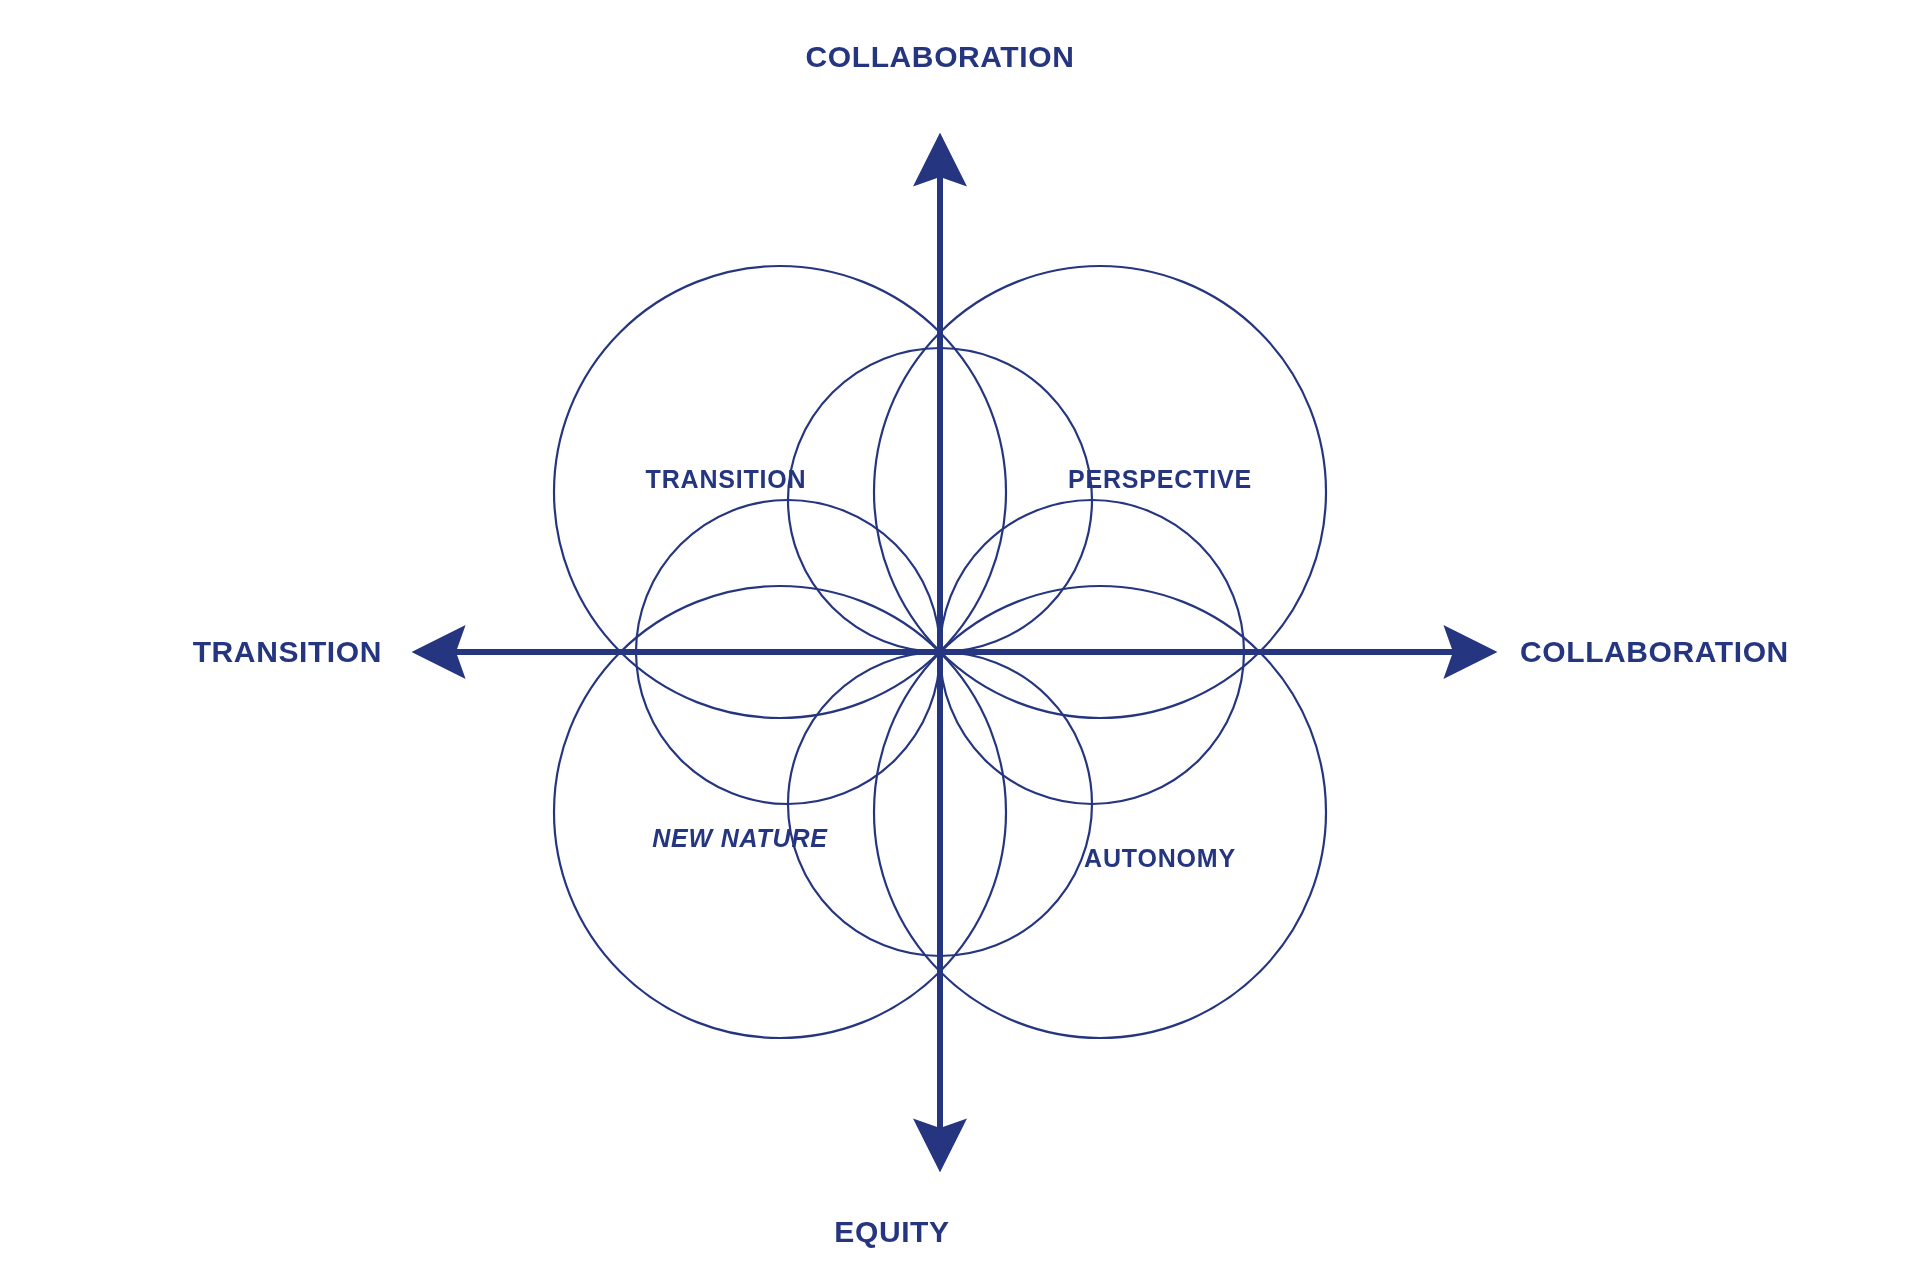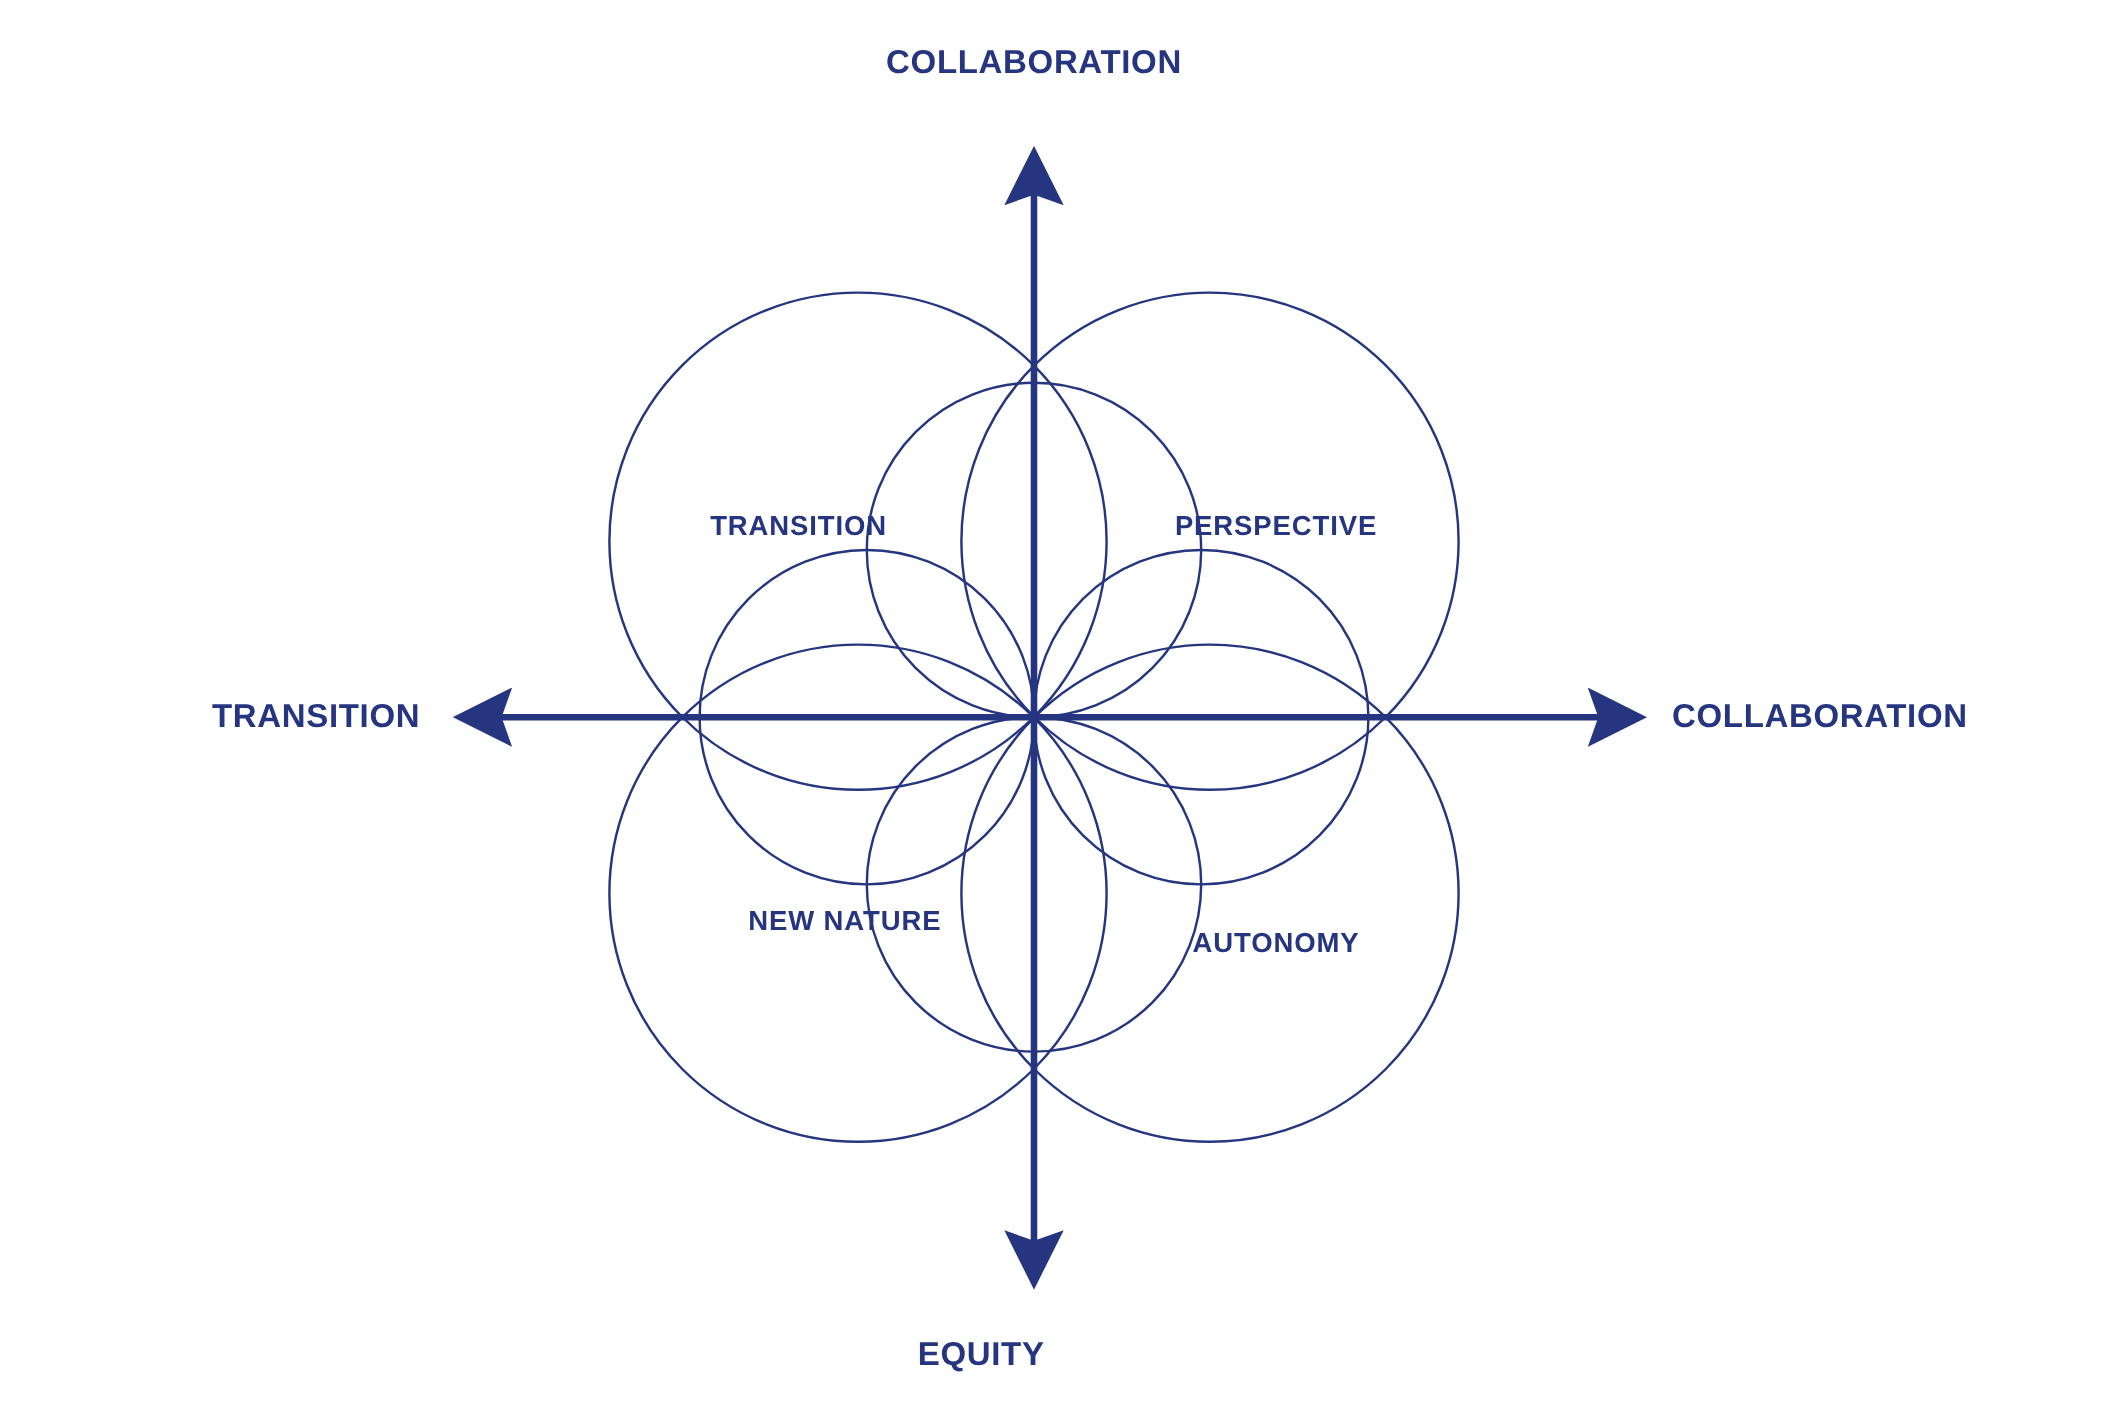--- a/index.html
+++ b/index.html
@@ -93,17 +93,17 @@
   <div class="axis-label" id="label-bottom">EQUITY</div>
 
   <div class="axis-label" id="label-left">TRANSITION</div>
 
   <div class="axis-label" id="label-right">COLLABORATION</div>
 
   <div class="circle-label" style="left:726px; top:479px;">TRANSITION</div>
 
   <div class="circle-label" style="left:1160px; top:479px;">PERSPECTIVE</div>
 
-  <div class="circle-label" style="left:768px; top:838px;">NEW NATURE</div>
+  <div class="circle-label" style="left:740px; top:838px;font-style:italic;">NEW NATURE</div>
 
   <div class="circle-label" style="left:1160px; top:838px;margin-top:20px;">AUTONOMY</div>
 
 </div>
 
 </body></html>

